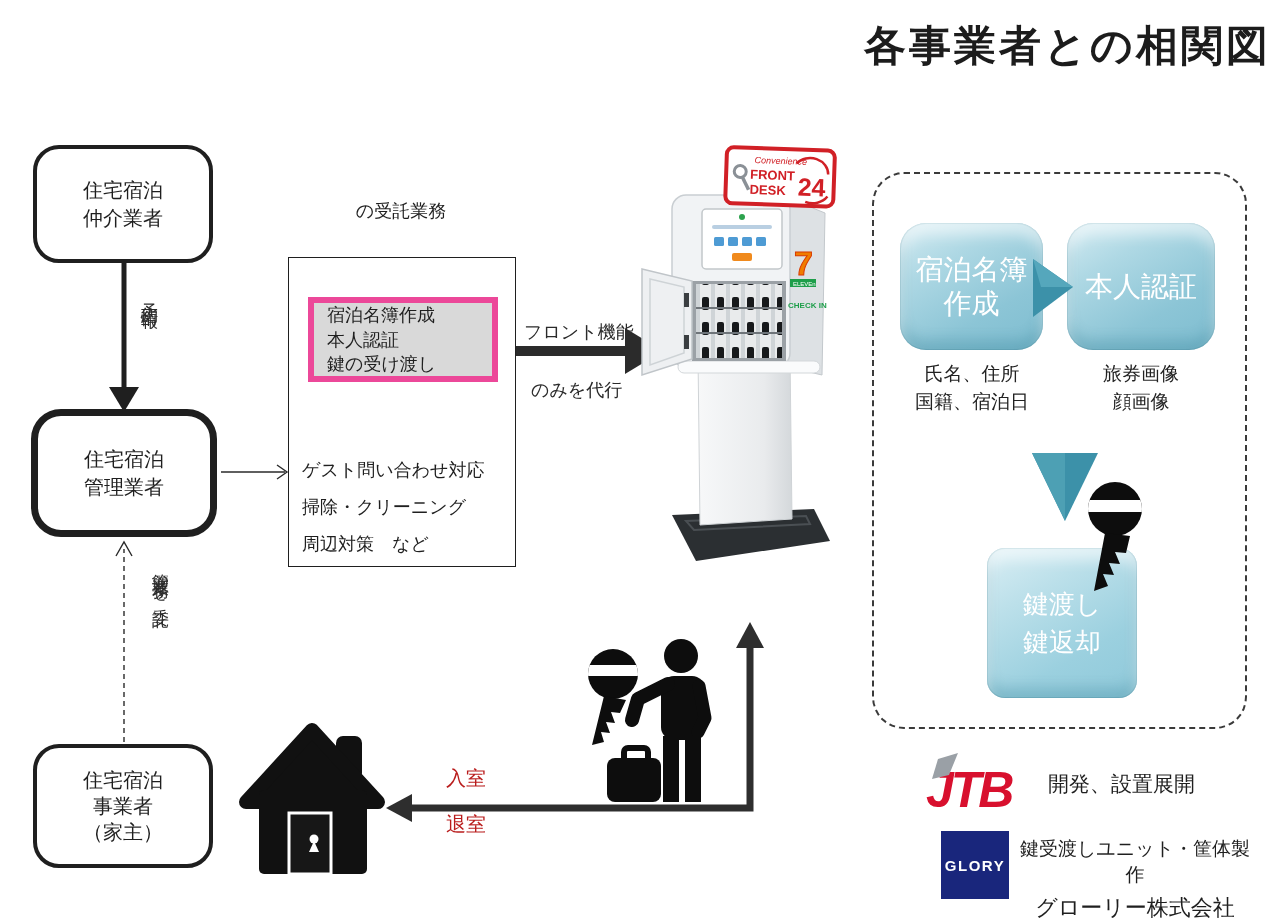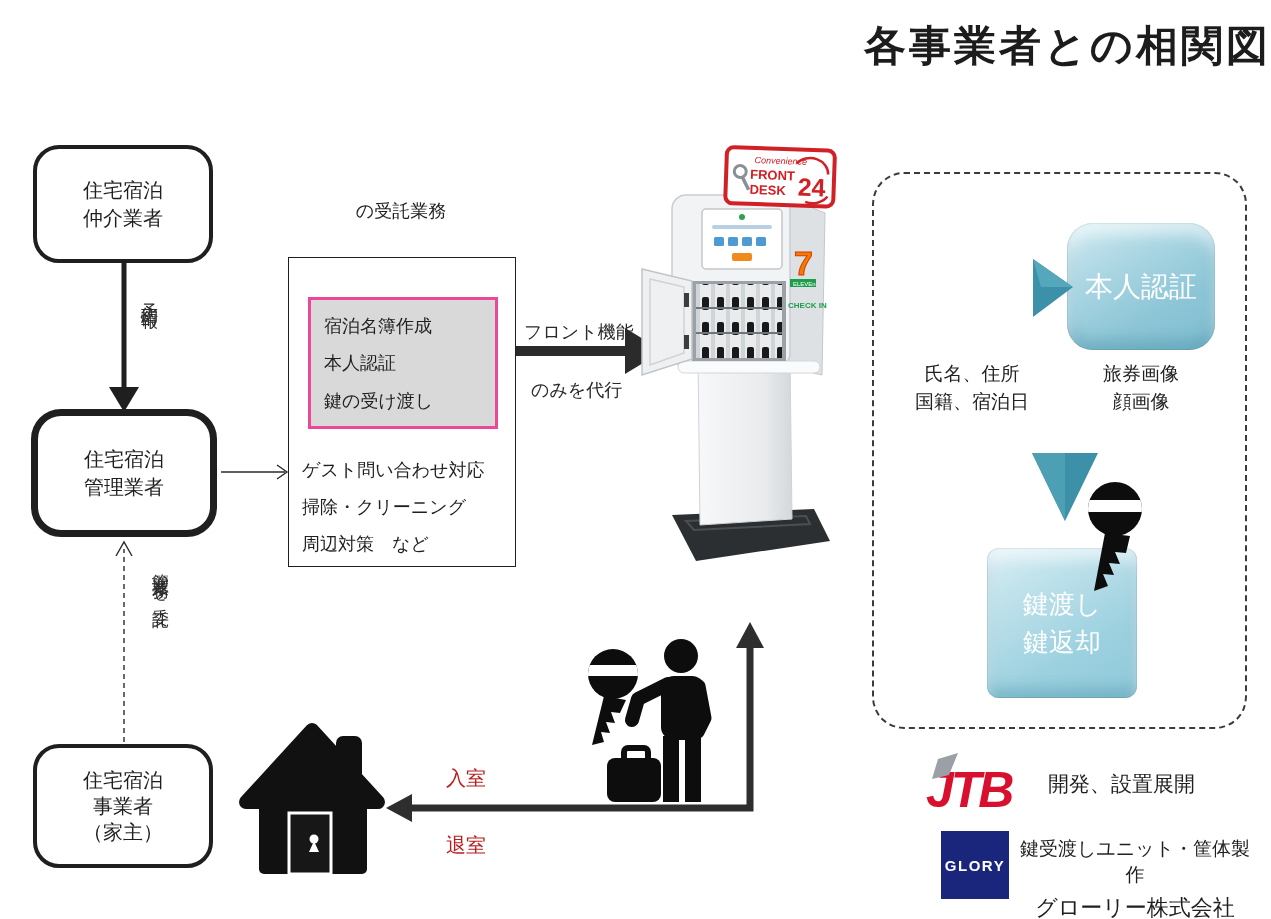--- a/index.html
+++ b/index.html
@@ -15,36 +15,36 @@
 
   
   .rbox{background:#fff;border:4px solid #1f1f1f;border-radius:26px;display:flex;flex-direction:column;
     align-items:center;justify-content:center;font-size:20px;line-height:28px;text-align:right;}
   .rbox.thick{border-width:7px;border-radius:30px;}
   .vlabel{writing-mode:vertical-rl;text-orientation:upright;font-size:17px;letter-spacing:3px;color:#2a2a2a;}
 
   
   #entrusted-header{left:278px;top:199px;width:246px;text-align:center;font-size:18px;line-height:25px;}
   #entrusted-box{left:288px;top:257px;width:226px;height:308px;border:1.5px solid #1f1f1f;background:#fff;}
-  #front-tasks{left:308px;top:297px;width:190px;height:132px;background:#d9d9d9;border:3px solid #ec4899;
+  #front-tasks{left:308px;top:297px;width:190px;height:85px;background:#d9d9d9;border:6px solid #ec4899;
     box-sizing:border-box;display:flex;flex-direction:column;justify-content:space-evenly;padding-left:13px;
     font-size:18px;}
   #other-tasks{left:302px;top:452px;width:210px;font-size:18px;line-height:37px;}
   .proxy-label{font-size:18px;color:#2a2a2a;}
 
   
   #seven-title{left:872px;top:145px;width:371px;text-align:center;font-size:18px;}
   #seven-panel{left:872px;top:172px;width:371px;height:553px;border:2px dashed #3a3a3a;border-radius:32px;}
   .step-box{border-radius:26px;color:#fff;display:flex;flex-direction:column;align-items:center;
     justify-content:center;text-align:center;font-size:28px;line-height:34px;
     background:linear-gradient(150deg,#d3ebf2 0%,#aed8e4 30%,#8cc5d6 68%,#7ebdd0 100%);
     box-shadow:inset 0 12px 14px rgba(255,255,255,.55), inset 0 -10px 14px rgba(0,90,115,.20),
       inset 0 0 0 1px rgba(90,150,165,.35);}
   .step-box.light{background:linear-gradient(150deg,#d9eef4 0%,#bce0ea 30%,#9bd0df 68%,#8fc9da 100%);
-    border-radius:12px;font-size:26px;line-height:38px;}
+    border-radius:18px;font-size:26px;line-height:38px;}
   .step-sub{text-align:center;font-size:19px;line-height:28px;color:#222;}
 
   
   #glory-box{left:941px;top:831px;width:68px;height:68px;background:#19267c;color:#fff;display:flex;
     align-items:center;justify-content:center;font-weight:bold;font-size:15px;letter-spacing:1.5px;}
   #jtb-role{left:1048px;top:770px;font-size:21px;}
   #glory-role{left:1018px;top:836px;width:234px;text-align:center;}
   #glory-role .l1{font-size:19px;}
   #glory-role .l2{font-size:22px;margin-top:5px;}
 
@@ -189,20 +189,24 @@
       <text x="112" y="37" font-size="13" font-weight="bold" fill="#d12026" font-family="Liberation Sans, sans-serif">FRONT</text>
       <text x="112" y="52" font-size="13" font-weight="bold" fill="#d12026" font-family="Liberation Sans, sans-serif">DESK</text>
       <text x="160" y="52" font-size="25" font-weight="bold" fill="#d12026" font-family="Liberation Sans, sans-serif">24</text>
       <path d="M158 20 A 18 16 0 0 1 190 30" fill="none" stroke="#d12026" stroke-width="2.5"></path>
       <path d="M190 52 A 18 16 0 0 1 168 58" fill="none" stroke="#d12026" stroke-width="2.5"></path>
     </g>
   </svg>
 
   <div id="seven-panel" class="abs z2"></div>
 
+  <div class="abs z2 step-box" style="left:900px;top:223px;width:143px;height:127px;">
+    <div>宿泊名簿</div>
+    <div>作成</div>
+  </div>
 
   <svg class="abs z3" style="left:1031px;top:257px;" width="44" height="62" viewBox="0 0 44 62">
     <polygon points="2,2 42,30 2,60" fill="#3c91a9"></polygon>
     <polygon points="2,2 42,30 10,30" fill="#55a7bc"></polygon>
   </svg>
 
   <div class="abs z2 step-box" style="left:1067px;top:223px;width:148px;height:127px;">
     <div>本人認証</div>
   </div>
 
@@ -267,21 +271,21 @@
       <line x1="113" y1="104" x2="113" y2="170" stroke="#0d0d0d" stroke-width="16"></line>
     </g>
 
     <g>
       <rect x="44" y="116" width="24" height="16" rx="4" fill="none" stroke="#0d0d0d" stroke-width="6"></rect>
       <rect x="27" y="126" width="54" height="44" rx="8" fill="#0d0d0d"></rect>
     </g>
   </svg>
 
   <div class="abs z2 guest-label" style="left:446px;top:765px;">入室</div>
-  <div class="abs z2 guest-label" style="left:446px;top:832px;">退室</div>
+  <div class="abs z2 guest-label" style="left:446px;top:811px;">退室</div>
 
   <svg class="abs z2" style="left:922px;top:751px;" width="100" height="70" viewBox="0 0 100 70">
     <text x="4" y="56" font-size="50" font-weight="bold" font-style="italic" letter-spacing="-3" fill="#d8102e" font-family="Liberation Sans, sans-serif">JTB</text>
     <polygon points="16,8 36,2 27,24 10,28" fill="#9aa0a6"></polygon>
   </svg>
   <div id="jtb-role" class="abs z2">開発、設置展開</div>
 
   <div id="glory-box" class="abs z2">
     <span>GLORY</span>
   </div>

